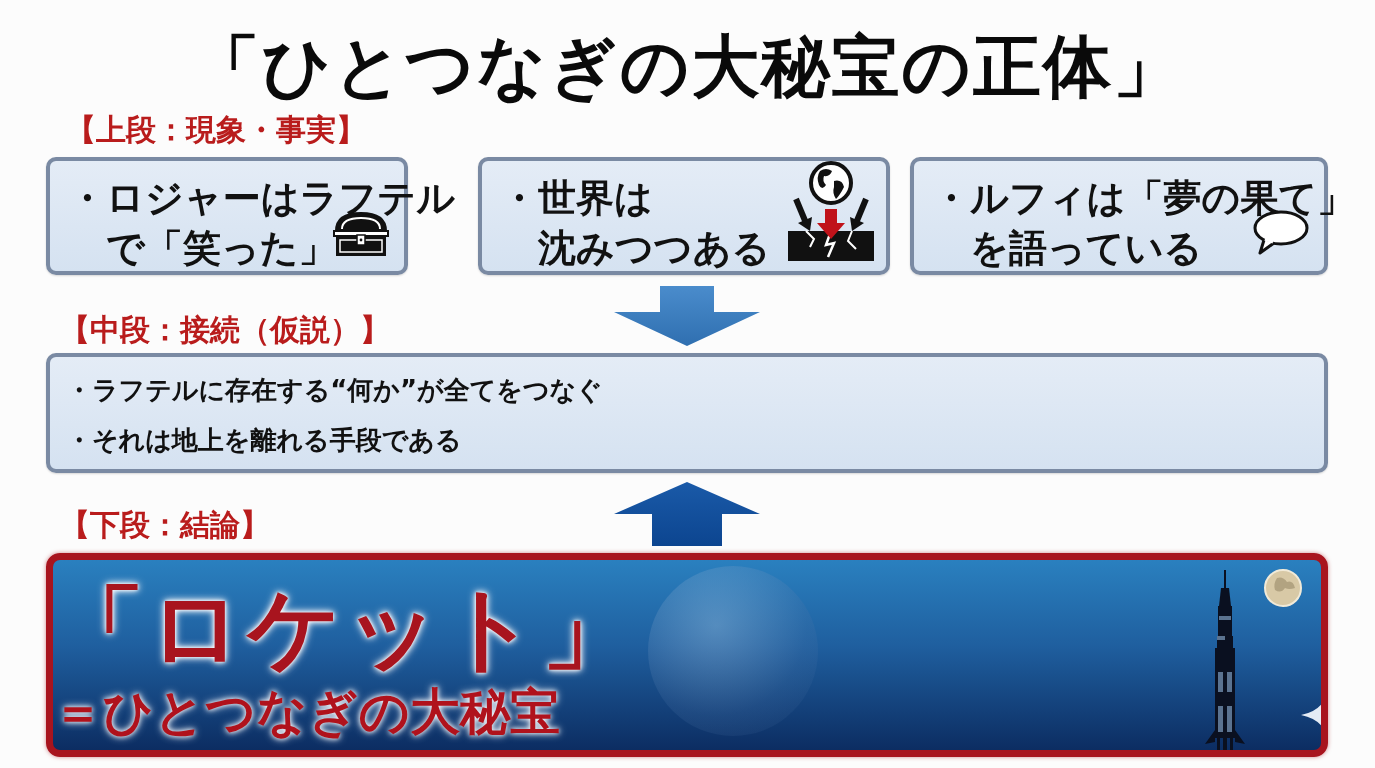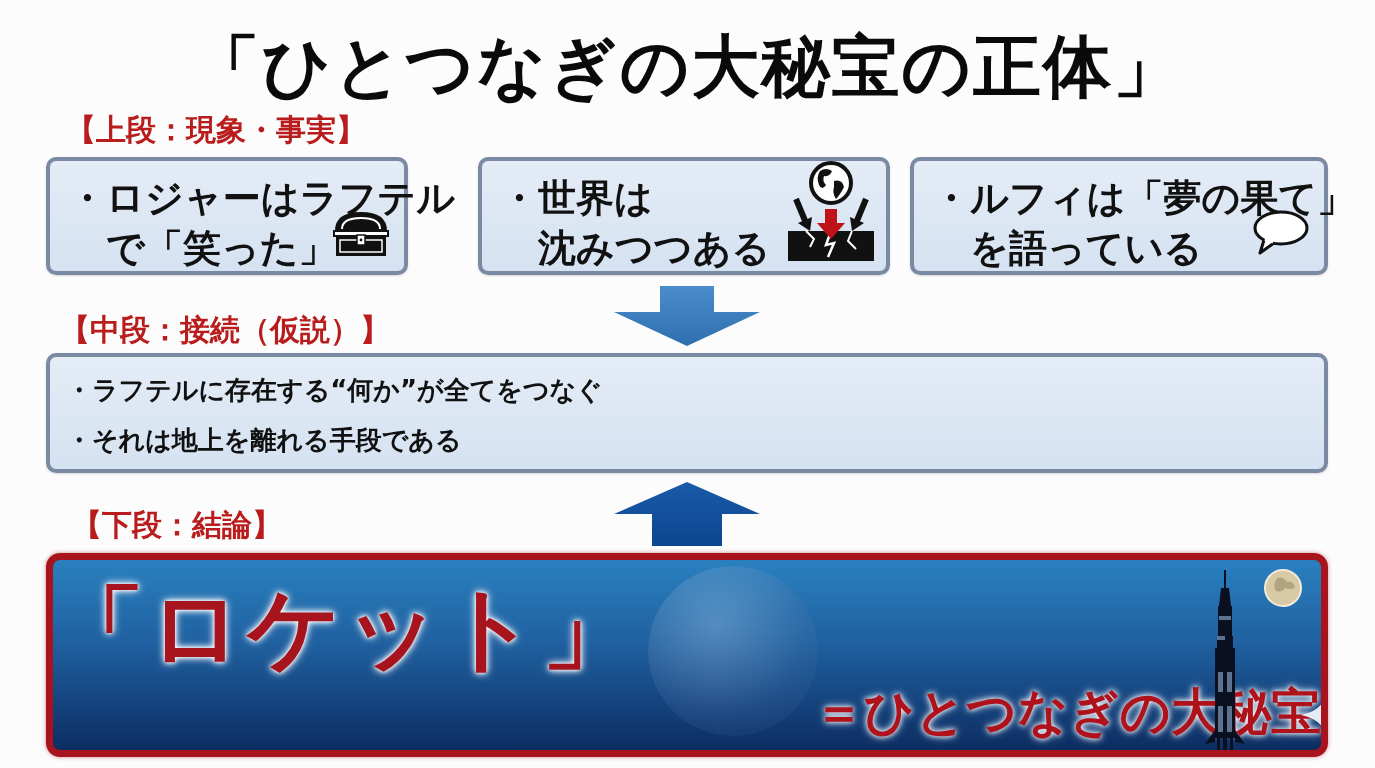--- a/index.html
+++ b/index.html
@@ -15,21 +15,21 @@
       position: absolute; left: 0; top: 22px; width: 1375px;
       text-align: center; font-size: 68px; font-weight: bold; letter-spacing: 2px;
       line-height: 90px; color: #0a0a0a;
     }
 
     .section-label {
       position: absolute; font-size: 30px; font-weight: bold; color: #b91c1c; line-height: 40px;
     }
     #label-top { left: 66px; top: 110px; }
     #label-mid { left: 60px; top: 310px; text-align: center; }
-    #label-bot { left: 72px; top: 505px; }
+    #label-bot { left: 60px; top: 505px; }
 
     .box {
       position: absolute;
       background: linear-gradient(180deg, #e4ecf6 0%, #d5e2f1 100%);
       border: 4px solid #7a8aa3;
       border-radius: 10px;
       box-shadow: 0 1px 2px rgba(0,0,0,0.15);
     }
     .fact-box { top: 157px; height: 118px; }
     #fact-1 { left: 46px; width: 362px; }
@@ -64,24 +64,23 @@
       position: absolute; left: 595px; top: 6px; width: 170px; height: 170px; border-radius: 50%;
       background: radial-gradient(circle at 40% 35%, rgba(180,210,235,0.35), rgba(80,120,170,0.2) 60%, rgba(30,60,110,0.05) 100%);
     }
     .conclusion-main {
       position: absolute; left: 0; width: 100%; top: 14px; text-align: left;
       font-size: 92px; font-weight: bold; color: #a8141e; line-height: 110px;
       text-shadow: 0 0 6px #ffffff, 0 0 10px #dfe8f5, 0 0 3px #ffffff;
       letter-spacing: 4px; padding-right: 8px;
     }
     .conclusion-sub {
-      position: absolute; left: 0; width: 100%; top: 122px; text-align: right;
+      position: absolute; left: 0; width: 100%; top: 122px; text-align: left;
       font-size: 50px; font-weight: bold; color: #b0121c; line-height: 60px;
       text-shadow: 0 0 5px #ffffff, 0 0 8px #dfe8f5;
-      padding-left: 10px;
     }
     .rocket { position: absolute; left: 1150px; top: 10px; }
     .moon { position: absolute; left: 1210px; top: 8px; }
     .sparkle { position: absolute; left: 1248px; top: 130px; }
   </style>
 </head>
 <body>
 
 <div class="slide">
 

